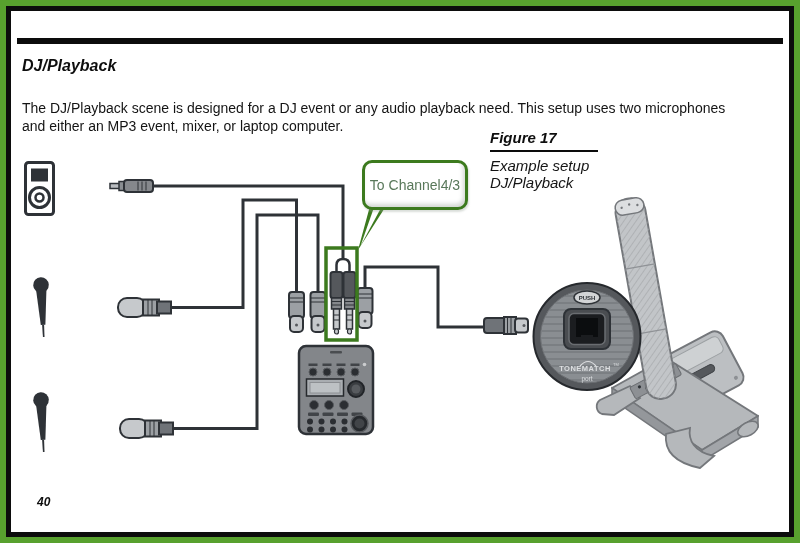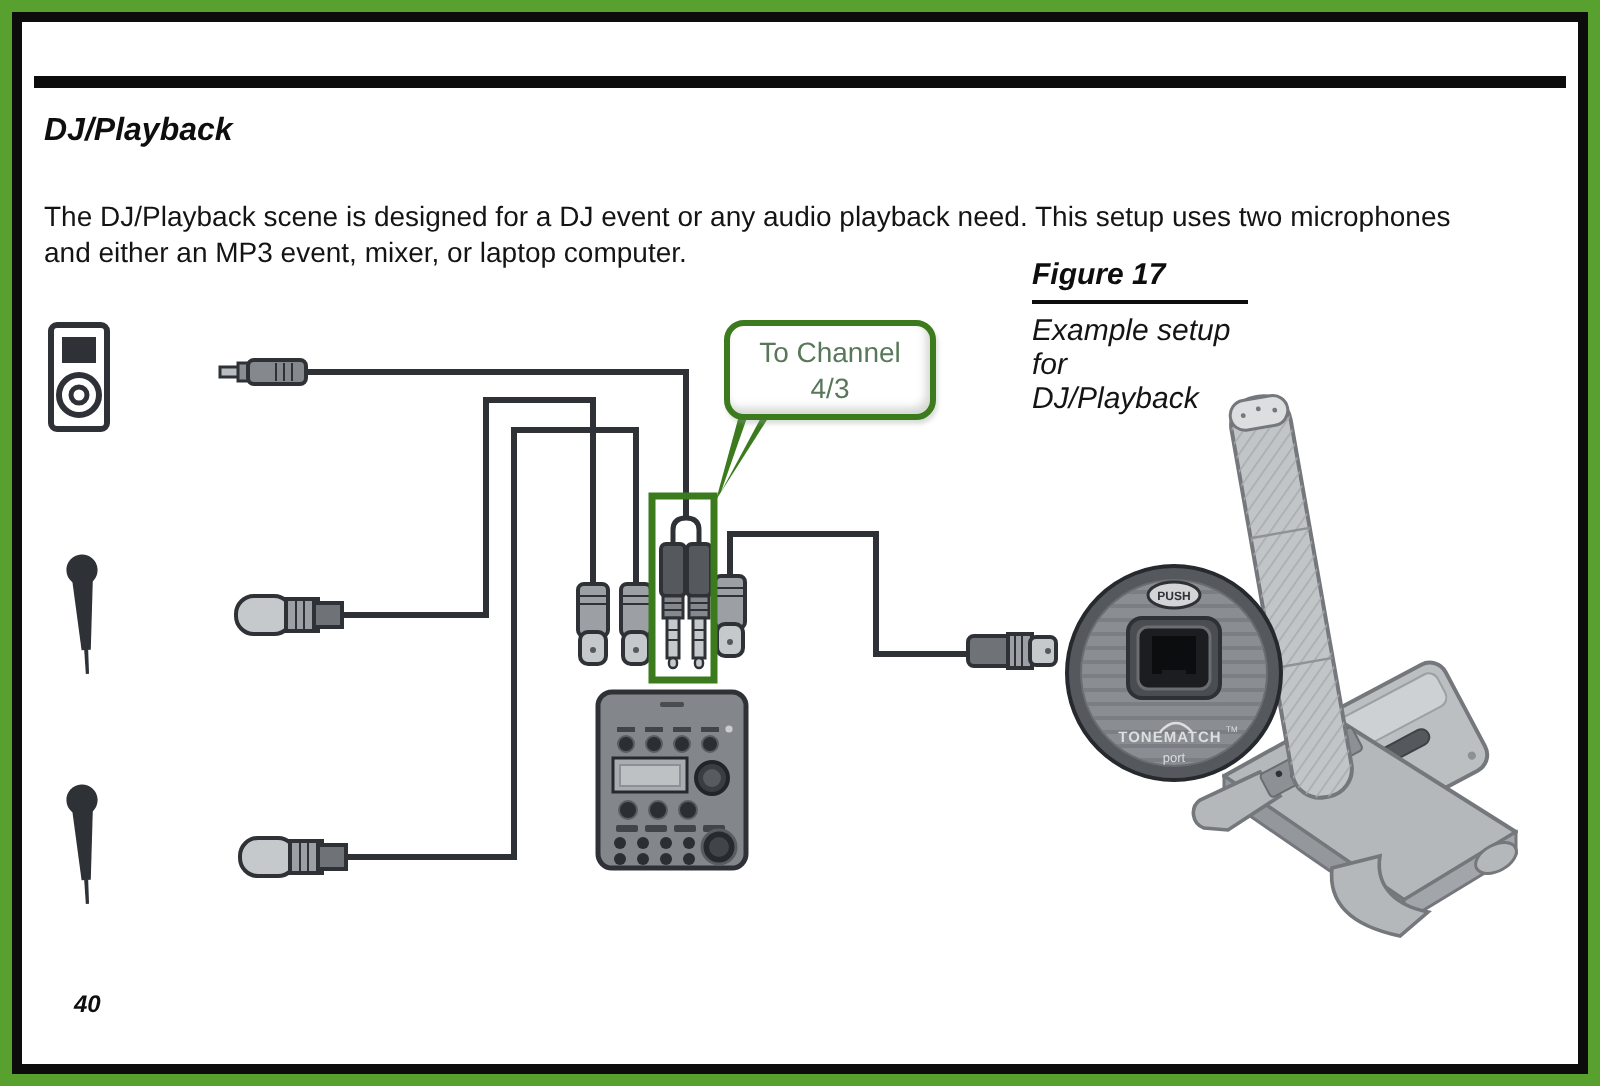--- a/index.html
+++ b/index.html
@@ -14,29 +14,29 @@
     background:#ffffff;border:5px solid #0c0c0c;box-sizing:border-box;
   }
   .abs{position:absolute;}
   .hdr{
     left:22px;top:11px;font-size:14px;font-weight:bold;
     font-variant:small-caps;letter-spacing:.3px;color:#0e0e0e;
   }
   .hdr-rule{left:17px;top:38px;width:766px;height:6px;background:#0c0c0c;}
   .sec-title{left:22px;top:57px;font-size:16px;font-weight:bold;font-style:italic;color:#0e0e0e;}
   .body-text{left:22px;top:79px;width:770px;font-size:14px;line-height:18px;color:#141414;margin-top:20px;}
-  .fig{left:516px;top:129px;width:120px;}
+  .fig{left:490px;top:129px;width:120px;}
   .fig-label{font-size:15px;font-weight:bold;font-style:italic;color:#0e0e0e;
     border-bottom:2px solid #0c0c0c;padding-bottom:4px;width:108px;}
   .fig-caption{margin-top:5px;font-size:15px;font-style:italic;line-height:17px;color:#141414;}
   .diagram{left:0;top:0;width:800px;height:543px;pointer-events:none;}
   .callout{
     left:362px;top:160px;width:100px;height:44px;
     background:#ffffff;border:3px solid #3c7a1e;border-radius:10px;
-    display:flex;flex-direction:column;align-items:center;justify-content:center;
+    display:flex;flex-direction:row;align-items:center;justify-content:center;
     font-size:14px;line-height:18px;color:#59785a;
     box-shadow:inset -2px -3px 4px rgba(130,140,130,.35), 1px 2px 2px rgba(150,160,150,.35);
   }
   .pagenum{left:37px;top:495px;font-size:12px;font-weight:bold;font-style:italic;color:#0e0e0e;}
   svg text{font-family:"Liberation Sans",sans-serif;}
 </style>
 </head>
 <body>
 
 <div class="page">
@@ -225,21 +225,20 @@
   <div class="abs sec-title">DJ/Playback</div>
   <div class="abs body-text">
     <span>The DJ/Playback scene is designed for a DJ event or any audio playback need. This setup uses two microphones</span><br>
     <span>and either an MP3 event, mixer, or laptop computer.</span>
   </div>
 
   <div class="abs fig">
     <div class="fig-label">Figure 17</div>
     <div class="fig-caption">
       <div>Example setup</div>
-      <div>for</div>
       <div>DJ/Playback</div>
     </div>
   </div>
 
   <div class="abs callout">
     <span>To Channel</span>
     <span>4/3</span>
   </div>
 
   <div class="abs pagenum">40</div>

